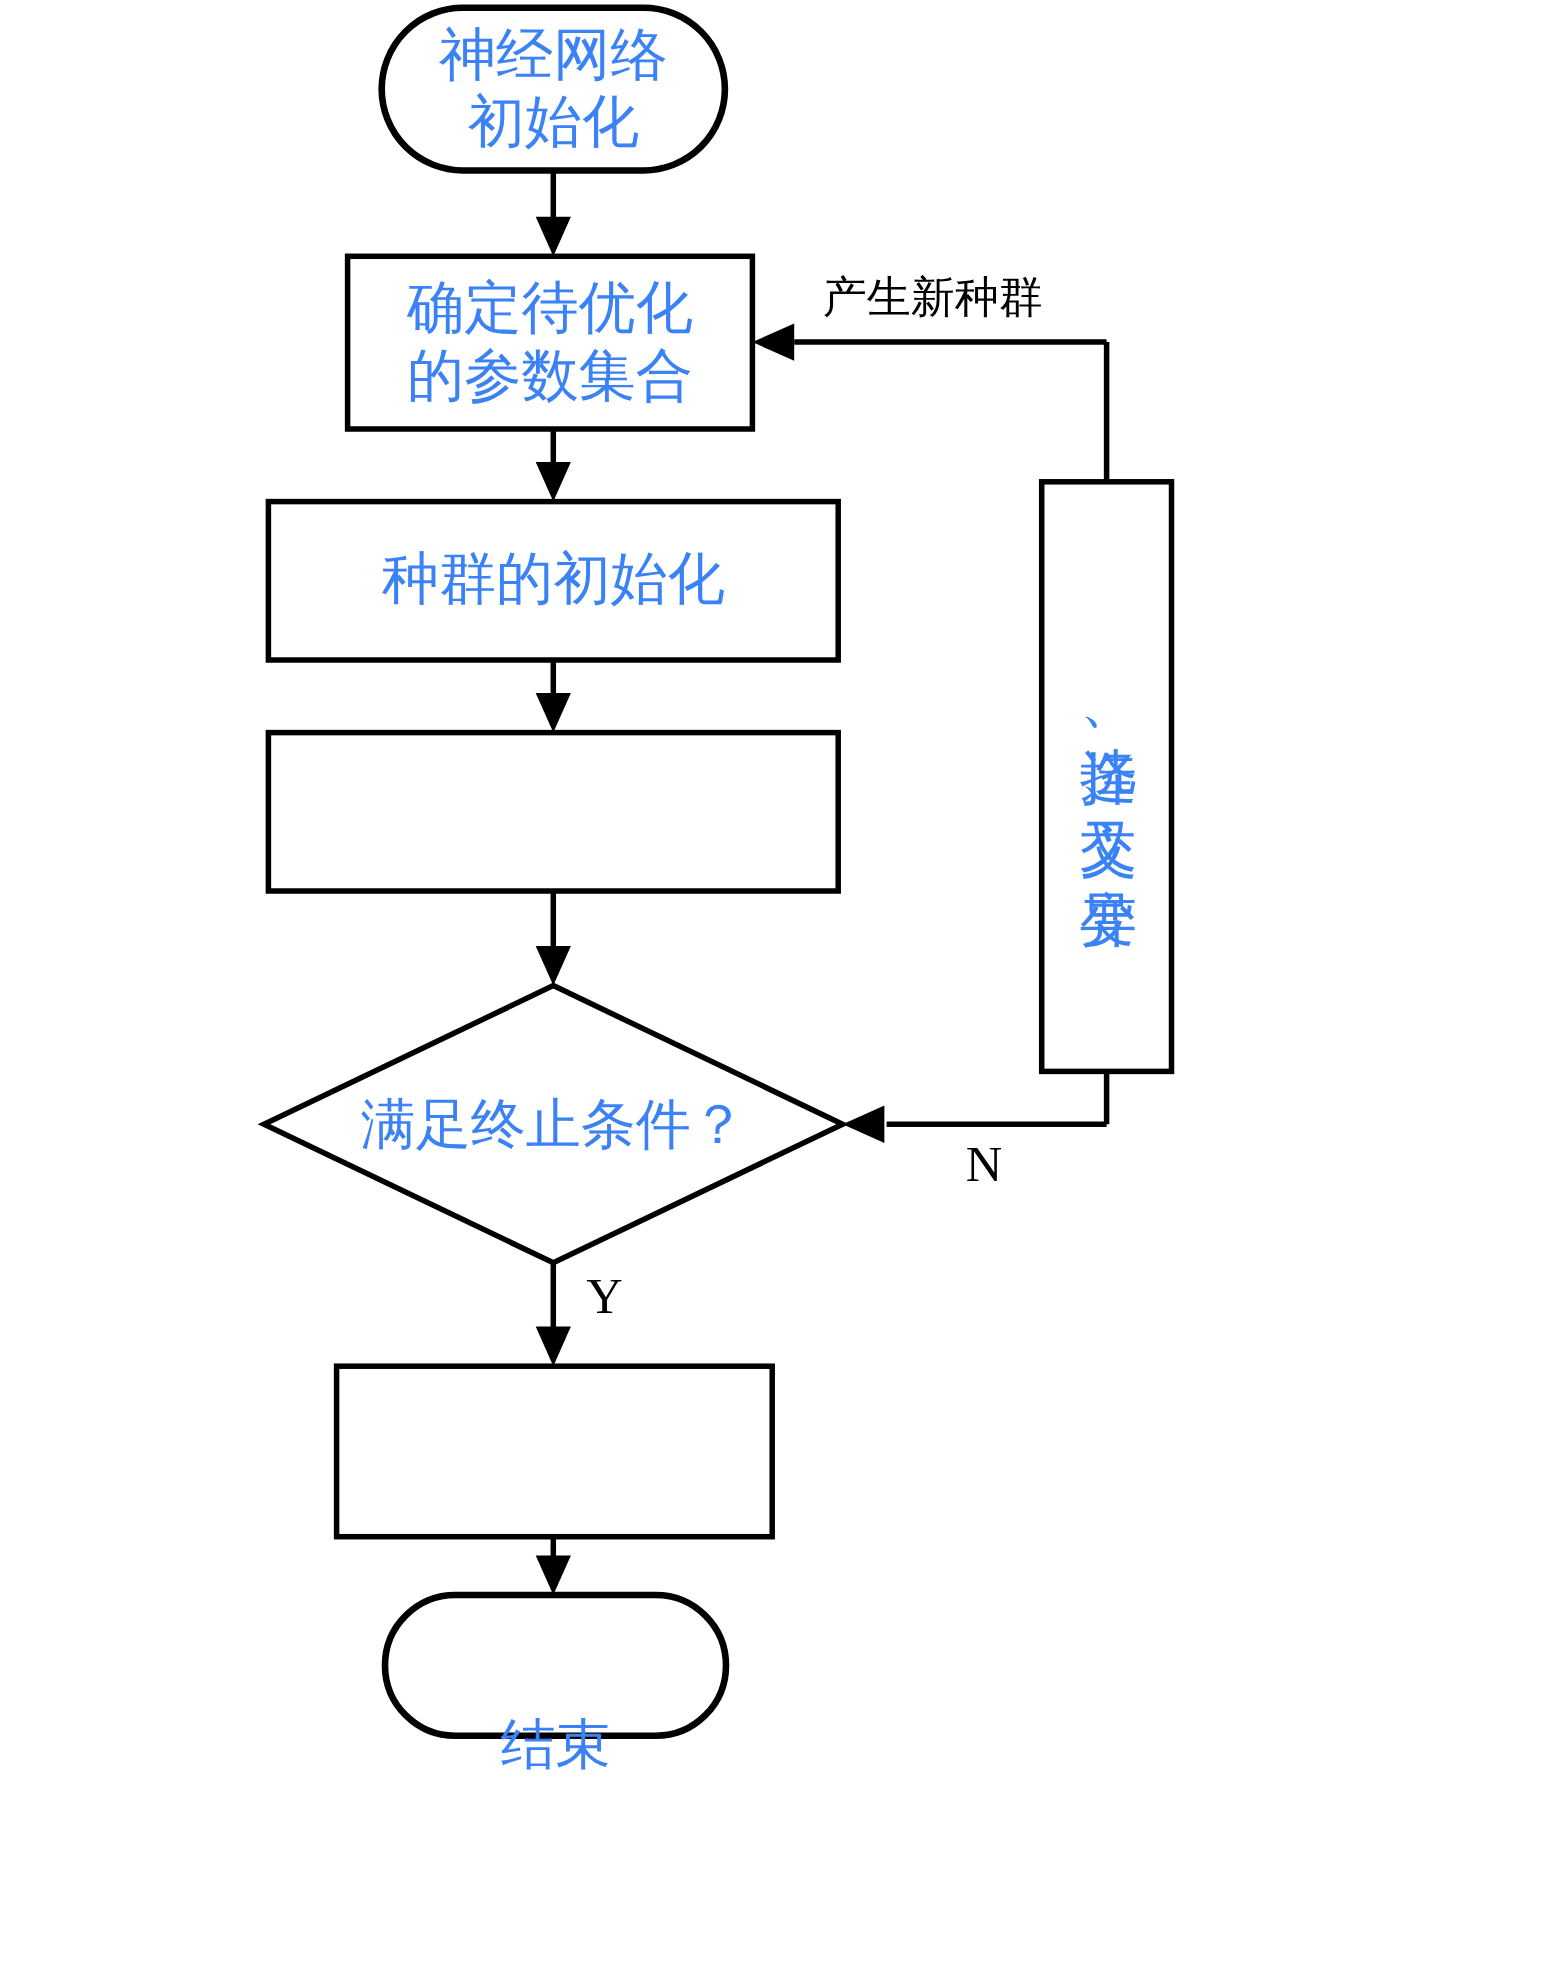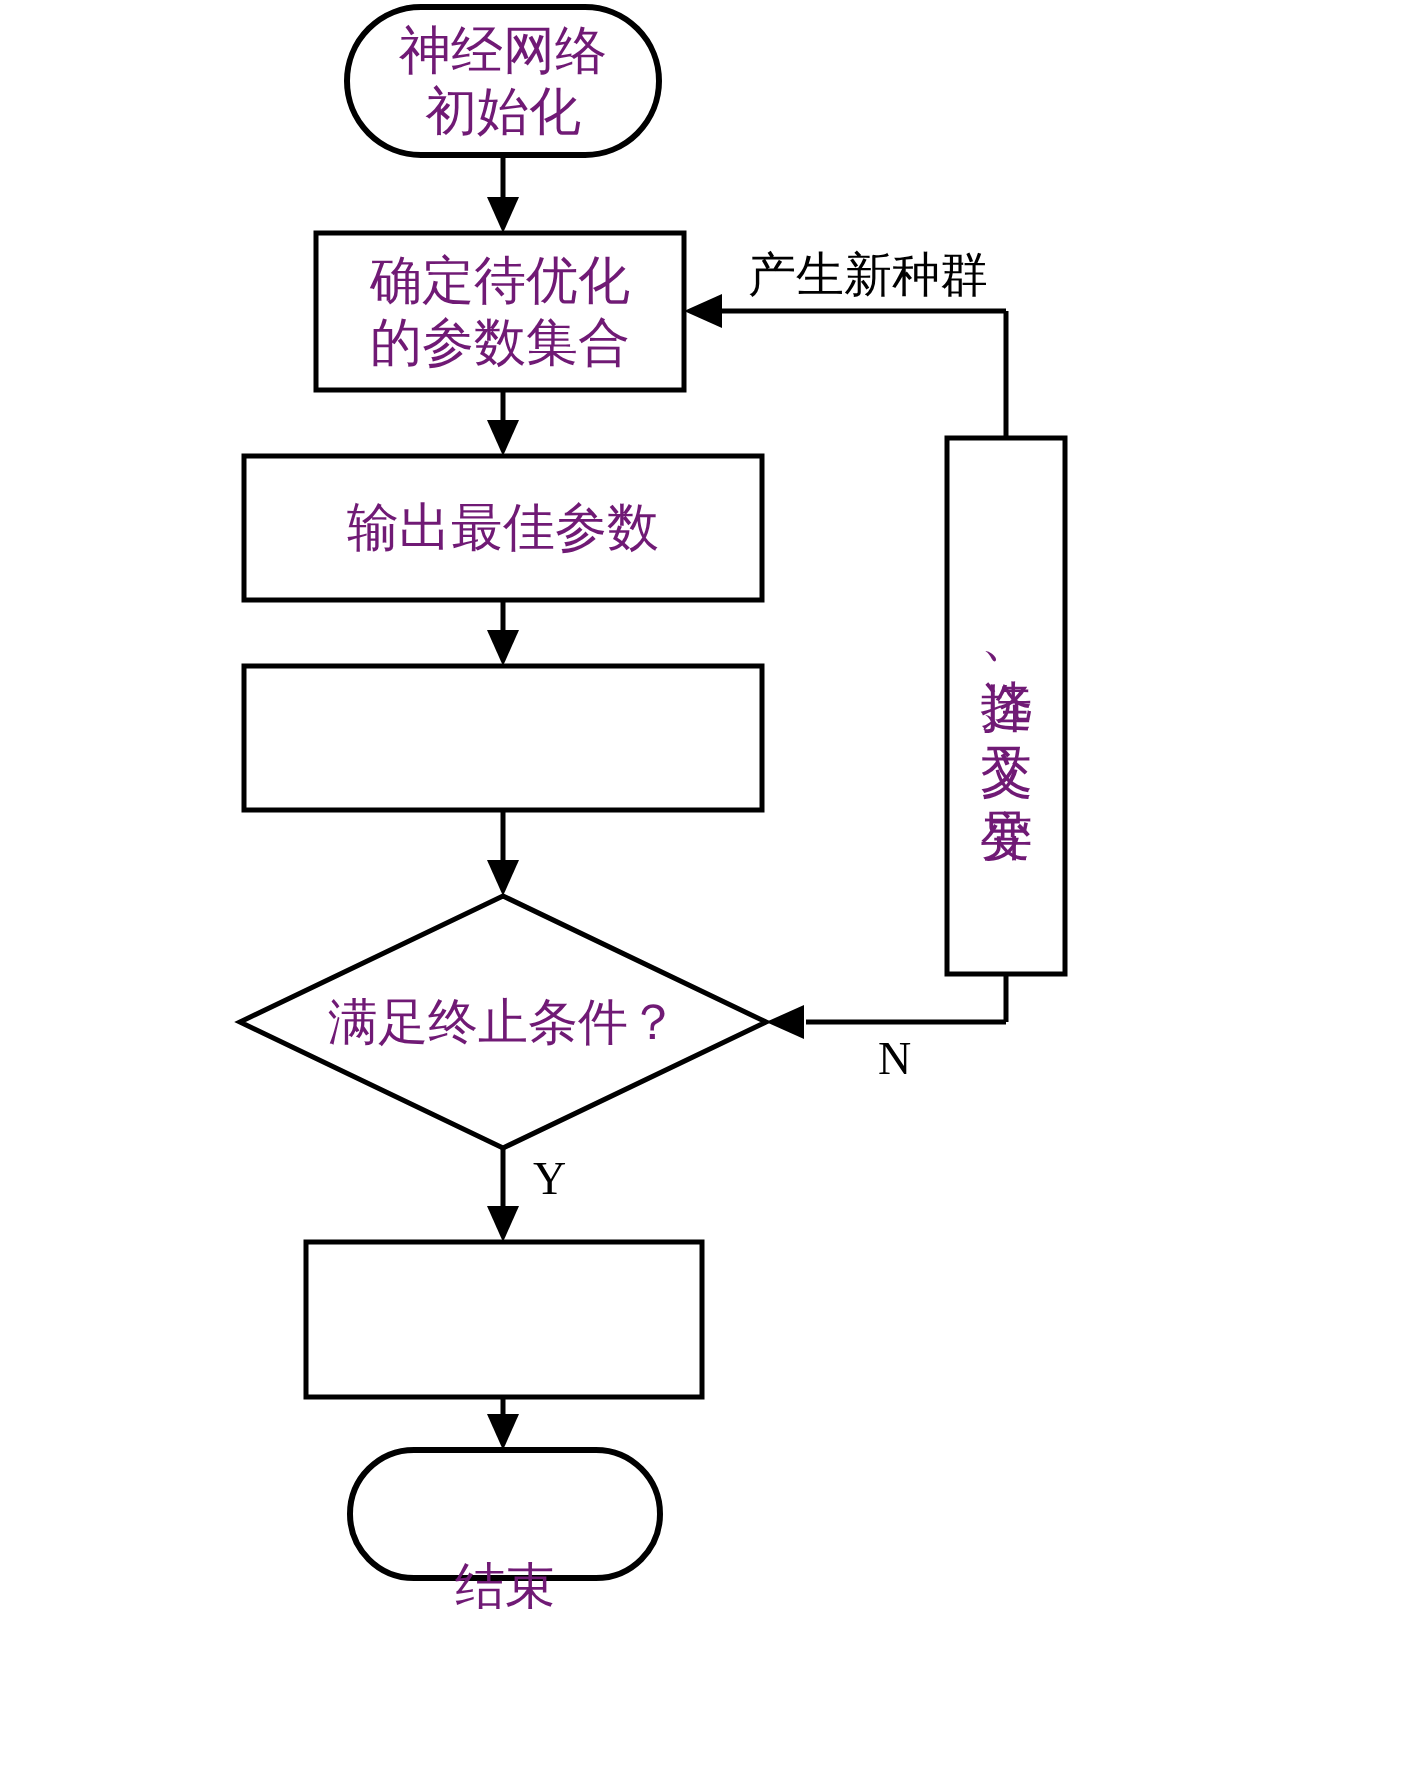--- a/index.html
+++ b/index.html
@@ -44,21 +44,21 @@
   .arrowhead {
     fill: #000000;
     stroke: none;
   }
   .node-text {
     position: absolute;
     display: flex;
     align-items: center;
     justify-content: center;
     text-align: center;
-    color: #701a75;
+    color: #3b82f6;
     font-family: "Liberation Serif", "DejaVu Serif", serif;
     line-height: 1.18;
     white-space: pre-line;
     user-select: none;
   }
   .t-terminal-start { font-size: 52px; }
   .t-param-set     { font-size: 52px; }
   .t-hidden-layer  { font-size: 52px; }
   .t-pop-init      { font-size: 52px; }
   .t-decision      { font-size: 50px; }
@@ -71,21 +71,21 @@
     letter-spacing: 4px;
     line-height: 1;
   }
   .edge-label {
     position: absolute;
     color: #000000;
     font-family: "Liberation Serif", "DejaVu Serif", serif;
     user-select: none;
     white-space: nowrap;
   }
-  .lbl-newpop { font-size: 48px; }
+  .lbl-newpop { font-size: 40px; }
   .lbl-branch { font-size: 46px; }
 </style>
 </head>
 <body>
 
 <div id="canvas">
 
   <svg id="flow" viewBox="0 0 1417 1788">
 
     <rect class="shape-stroke-thick" x="347" y="7" width="312" height="148" rx="74" ry="74"></rect>
@@ -130,21 +130,21 @@
     <line class="conn" x1="503" y1="1397" x2="503" y2="1431"></line>
     <polygon class="arrowhead" points="503,1450 487,1414 519,1414"></polygon>
   </svg>
 
   <div class="node-text t-terminal-start" style="left:347px; top:7px; width:312px; height:148px;">神经网络
 初始化</div>
 
   <div class="node-text t-param-set" style="left:316px; top:233px; width:368px; height:157px;">确定待优化
 的参数集合</div>
 
-  <div class="node-text t-hidden-layer" style="left:244px; top:456px; width:518px; height:144px;">输出最佳参数</div>
+  <div class="node-text t-hidden-layer" style="left:244px; top:456px; width:518px; height:144px;">种群的初始化</div>
 
 
   <div class="node-text t-decision" style="left:283px; top:975px; width:440px; height:94px;">满足终止条件？</div>
 
   <div class="node-text t-vertical" style="left:947px; top:438px; width:118px; height:536px;">选择、交叉、变异</div>
 
 
   <div class="node-text t-terminal-end" style="left:350px; top:1522px; width:310px; height:128px;">结束</div>
 
   <div class="edge-label lbl-newpop" style="left:748px; top:243px;">产生新种群</div>

